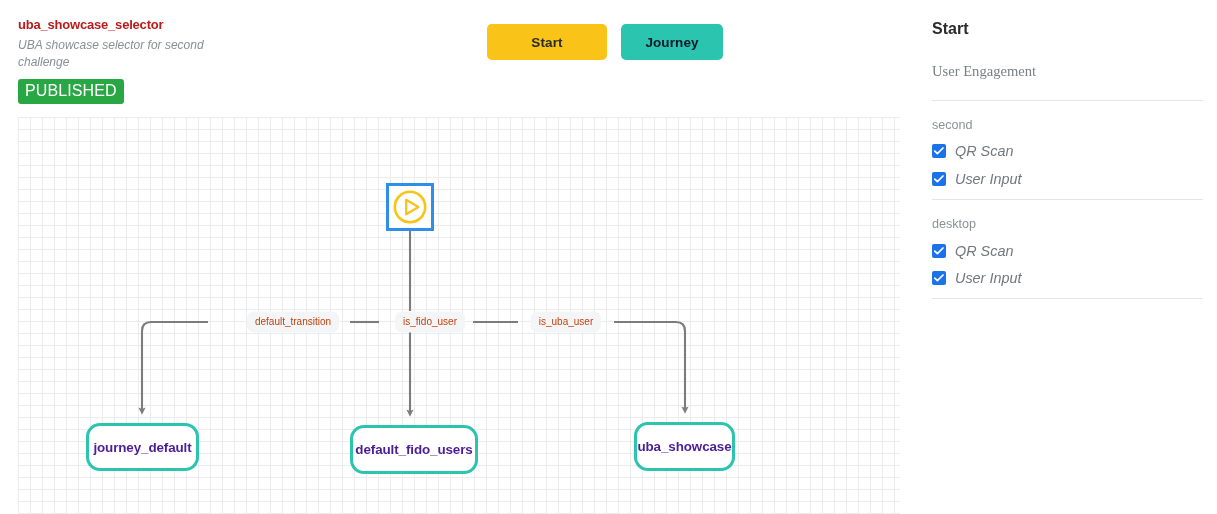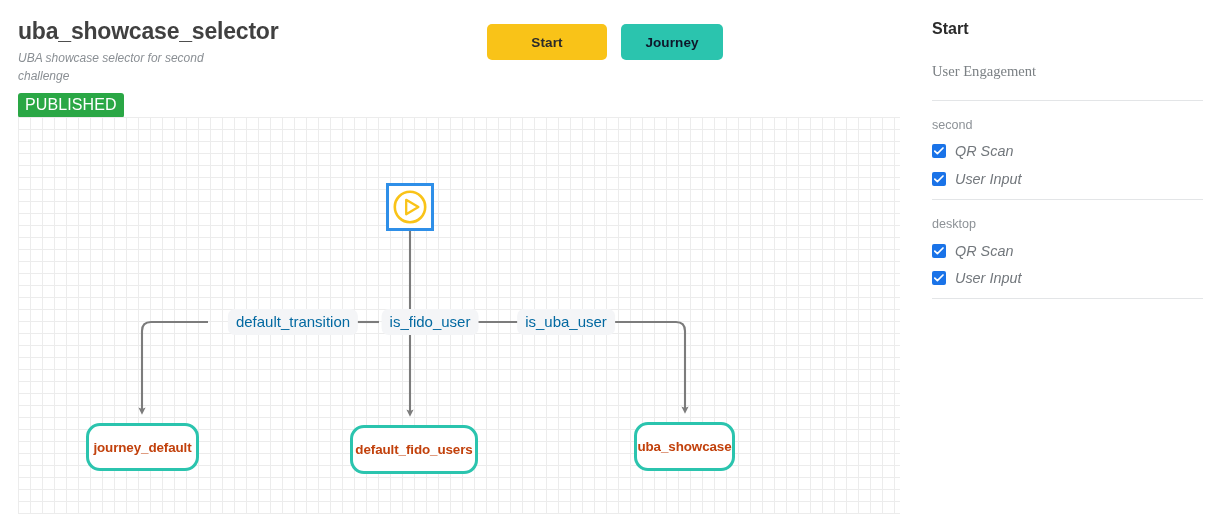--- a/index.html
+++ b/index.html
@@ -29,23 +29,23 @@
   }
 
   
   #header-block {
     position: absolute;
     left: 18px;
     top: 16px;
     width: 330px;
   }
   #flow-title {
-    font-size: 23px;
+    font-size: 13px;
     font-weight: bold;
-    color: #404040;
+    color: #b91c1c;
     letter-spacing: -0.2px;
     line-height: 1.35;
   }
   #flow-description {
     margin-top: 3px;
     font-size: 12px;
     color: #8a8f94;
     line-height: 1.48;
     max-width: 230px;
     font-style: italic;
@@ -126,39 +126,39 @@
     display: flex;
     align-items: center;
     justify-content: center;
   }
   #node-start svg { display: block; }
 
   
   .edge-label {
     position: absolute;
     background: #f4f5f7;
-    color: #0369a1;
-    font-size: 15px;
+    color: #c2410c;
+    font-size: 10px;
     line-height: 1;
     padding: 5px 8px 6px 8px;
     border-radius: 7px;
     white-space: nowrap;
     transform: translate(-50%, -50%);
   }
 
   
   .flow-node {
     position: absolute;
     background: #ffffff;
     border: 3px solid #2bc4ae;
     border-radius: 14px;
     display: flex;
     align-items: center;
     justify-content: center;
-    color: #c2410c;
+    color: #4c1d95;
     font-size: 13.4px;
     font-weight: bold;
     letter-spacing: -0.1px;
     white-space: nowrap;
     text-align: right;
   }
   #node-journey-default { left: 68px;  top: 306px; width: 113px; height: 48px; }
   #node-default-fido   { left: 332px; top: 308px; width: 128px; height: 49px; }
   #node-uba-showcase   { left: 616px; top: 305px; width: 101px; height: 49px; }
 

